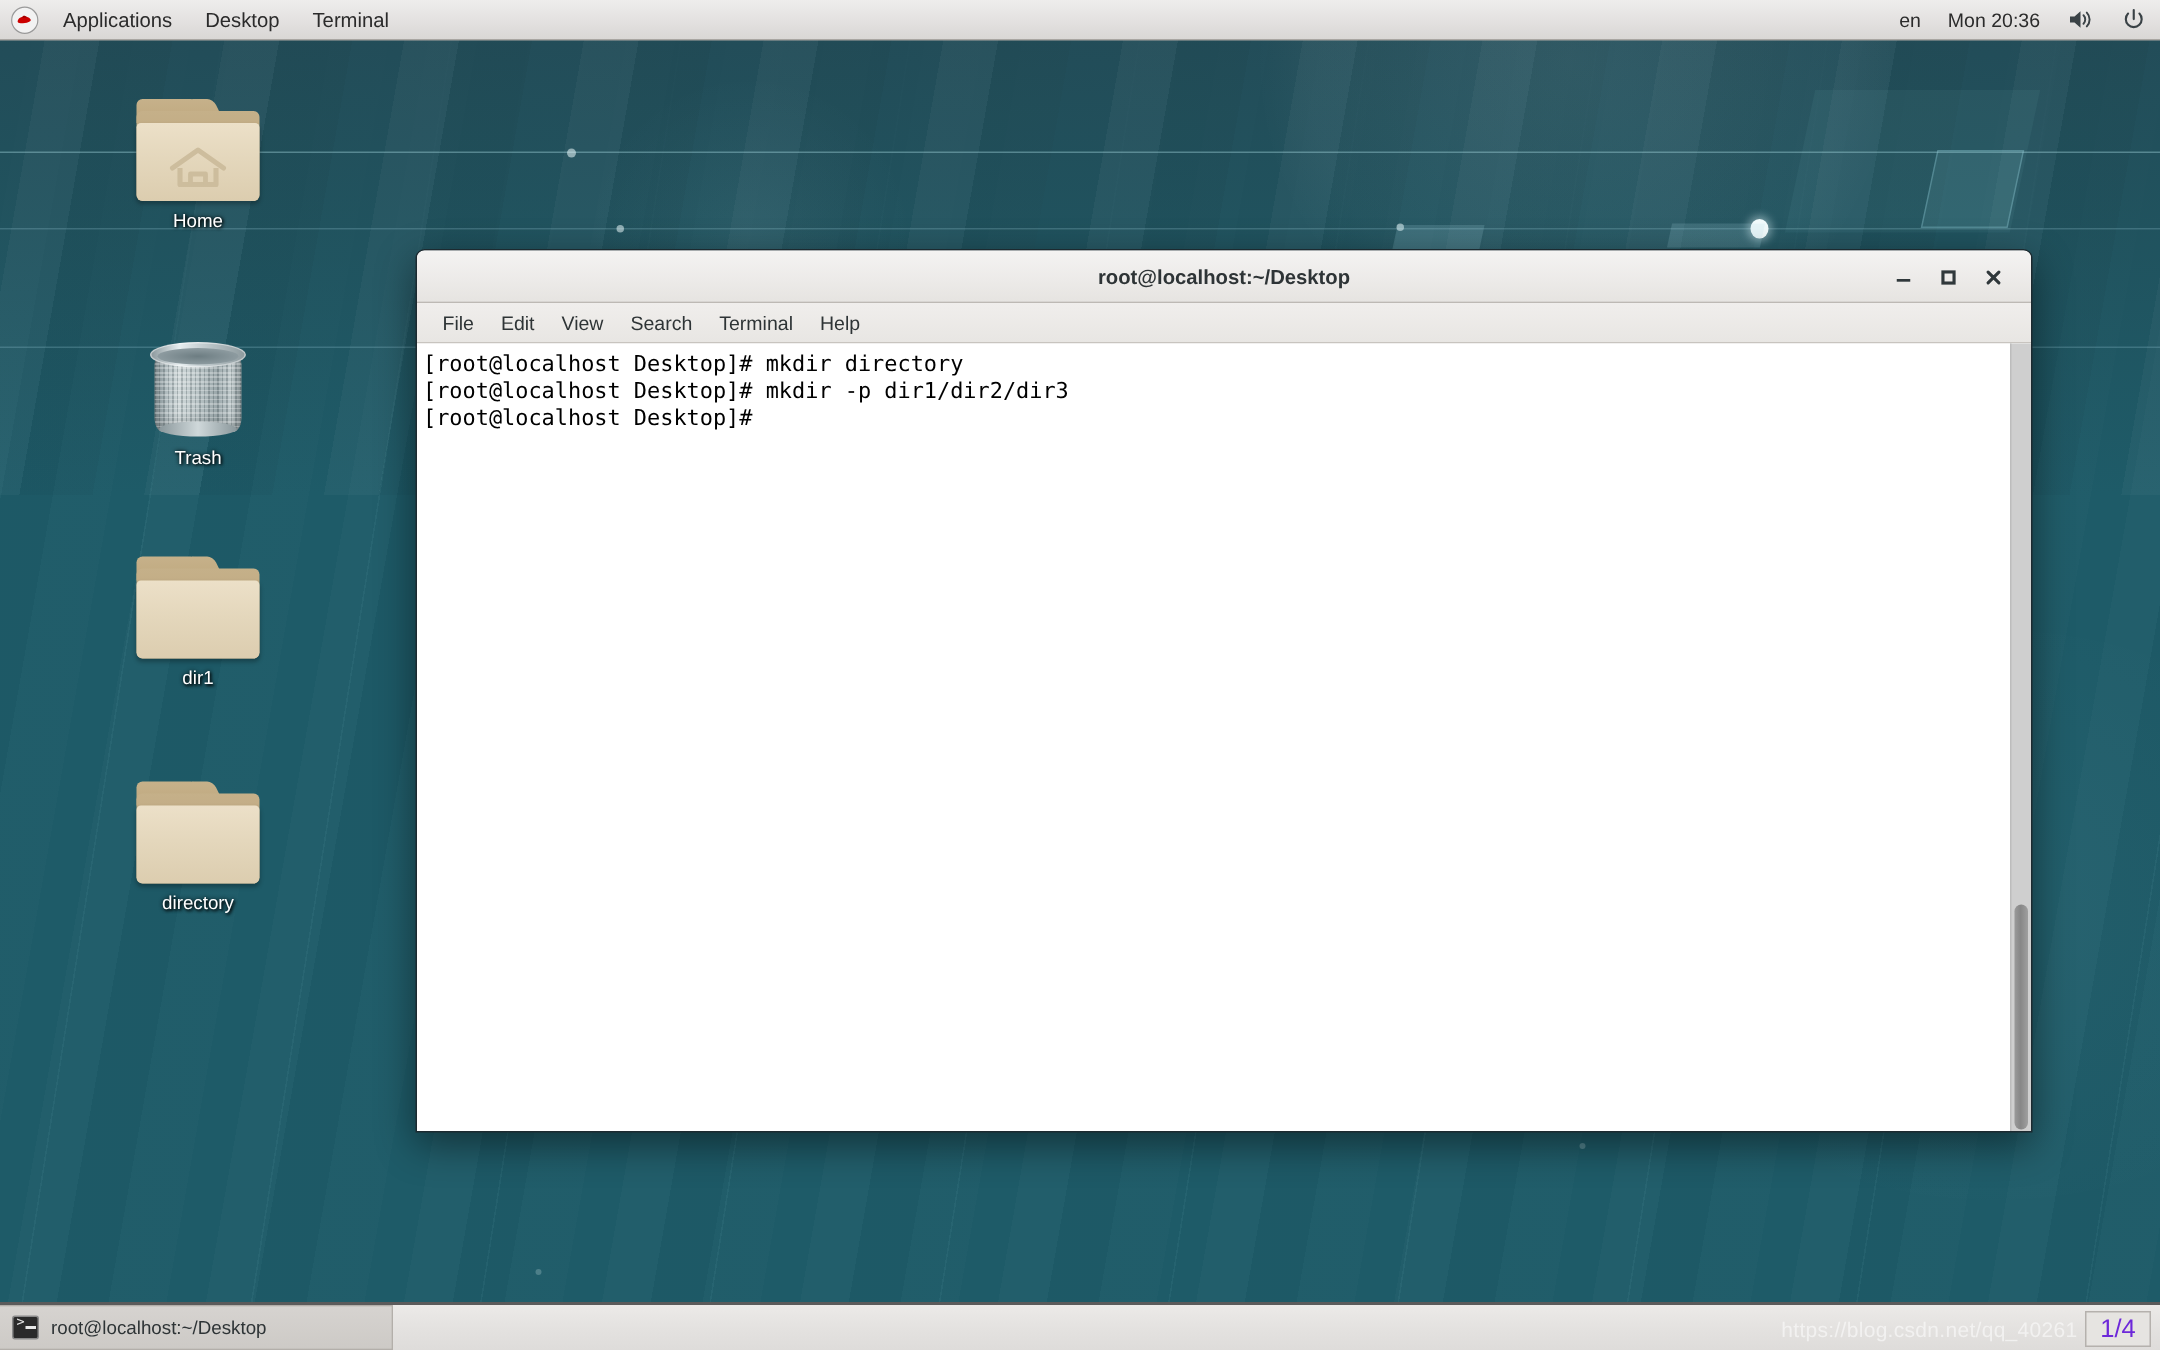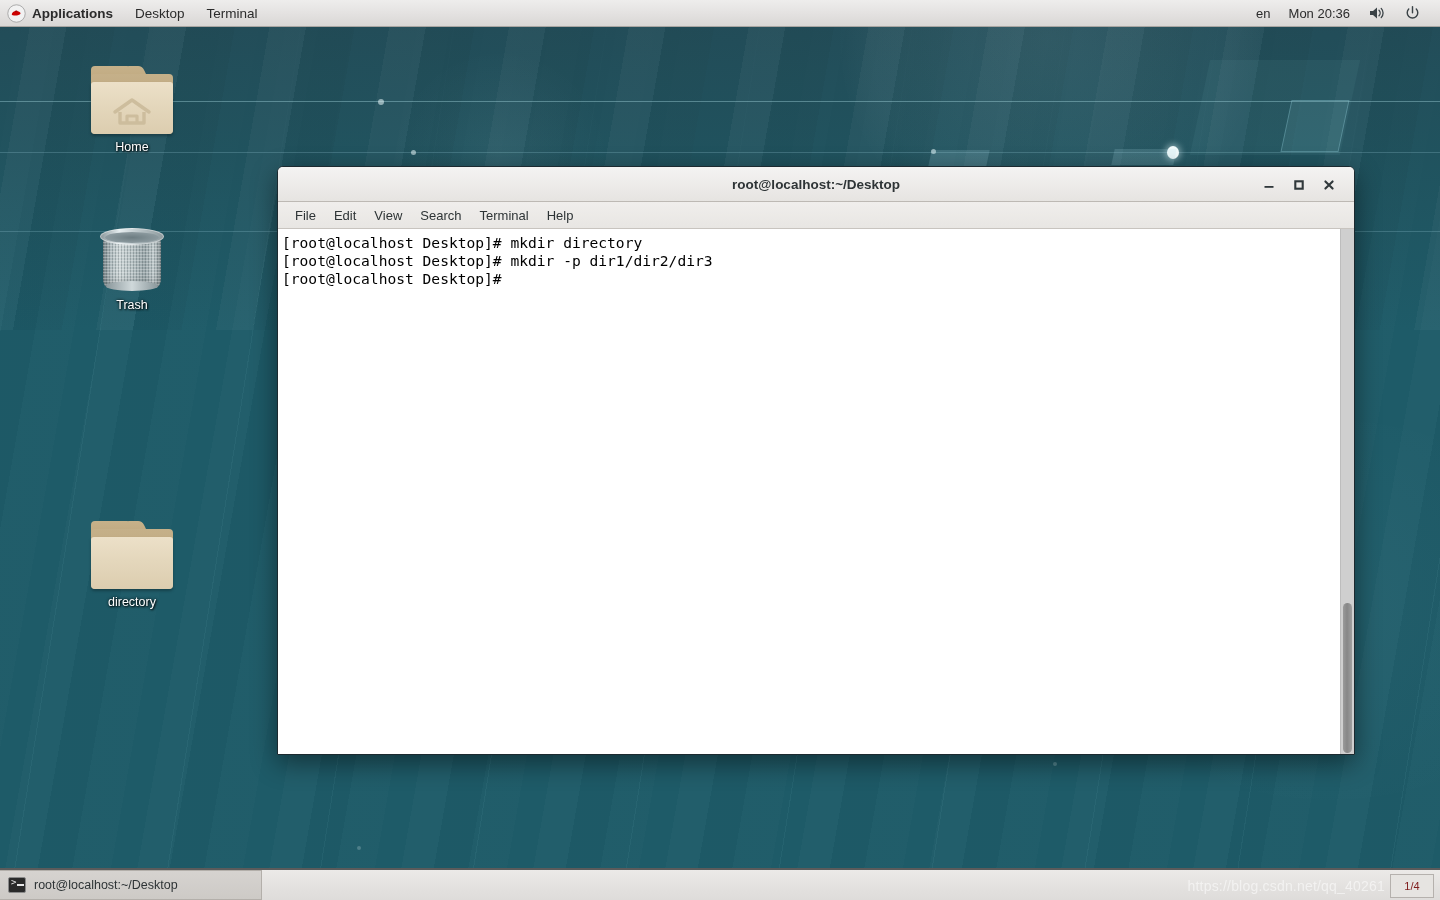--- a/index.html
+++ b/index.html
@@ -99,26 +99,26 @@
   #top-panel {
     position: absolute; top: 0; left: 0;
     width: 1440px; height: 27px;
     background: linear-gradient(to bottom, #eeedec 0%, #e3e1e0 55%, #d9d7d5 100%);
     border-bottom: 1px solid #a9a6a2;
     display: flex; align-items: center;
     font-size: 13px; color: #2e3436;
     z-index: 40;
   }
   .panel-left { display: flex; align-items: center; }
-  .panel-right { margin-left: auto; display: flex; align-items: center; padding-right: 10px; }
+  .panel-right { margin-left: auto; display: flex; align-items: center; }
   .panel-item {
     padding: 0 11px; height: 27px; line-height: 27px;
     font-size: 13.5px; color: #2b2b2b; white-space: nowrap;
   }
-  .panel-item.first { padding-left: 32px; font-weight: bold; }
+  .panel-item.first { padding-left: 42px; }
   #redhat-logo {
     position: absolute; left: 7px; top: 4px;
     width: 19px; height: 19px;
   }
 
   .tray-item { padding: 0 9px; font-size: 13px; color: #2b2b2b; display: flex; align-items: center; }
 
   
   .desk-icon {
     position: absolute;
@@ -307,21 +307,21 @@
     font-size: 14px; color: rgba(255,255,255,0.55);
     letter-spacing: 0.2px;
     pointer-events: none;
   }
   #workspace-switcher {
     position: absolute; right: 6px; top: 4px;
     width: 44px; height: 24px;
     border: 1px solid #b5b1ad;
     background: #e6e4e1;
     display: flex; align-items: center; justify-content: center;
-    font-size: 11px; color: #7f1d1d;
+    font-size: 17px; color: #6d28d9;
   }
 </style>
 </head>
 <body>
 
 <div id="desktop">
   <div class="wp-layer wp-bands"></div>
   <div class="wp-layer wp-thinlines"></div>
   <div class="wp-layer wp-topshade"></div>
   <div class="wp-layer wp-topbands"></div>
@@ -365,20 +365,28 @@
         <div class="front"></div>
       <svg class="house" width="42" height="30" viewBox="0 0 42 30">
         <path d="M4 16 L21 4 L38 16" fill="none" stroke="#cdbd9d" stroke-width="3.4" stroke-linecap="round" stroke-linejoin="round"></path>
         <path d="M9 16 L9 27 L33 27 L33 16" fill="none" stroke="#cdbd9d" stroke-width="3.4" stroke-linejoin="round"></path>
         <path d="M16 27 L16 20 L26 20 L26 27" fill="none" stroke="#cdbd9d" stroke-width="3.2" stroke-linejoin="round"></path>
       </svg>
     </div>
     <div class="label">Home</div>
   </div>
 
+  <div class="desk-icon" style="left:72px; top:371px;">
+    <div class="folder">
+      <div class="tab"></div>
+        <div class="back"></div>
+        <div class="front"></div>
+    </div>
+    <div class="label">dir1</div>
+  </div>
 
   <div class="desk-icon" style="left:72px; top:521px;">
     <div class="folder">
       <div class="tab"></div>
         <div class="back"></div>
         <div class="front"></div>
     </div>
     <div class="label">directory</div>
   </div>
 </div>

